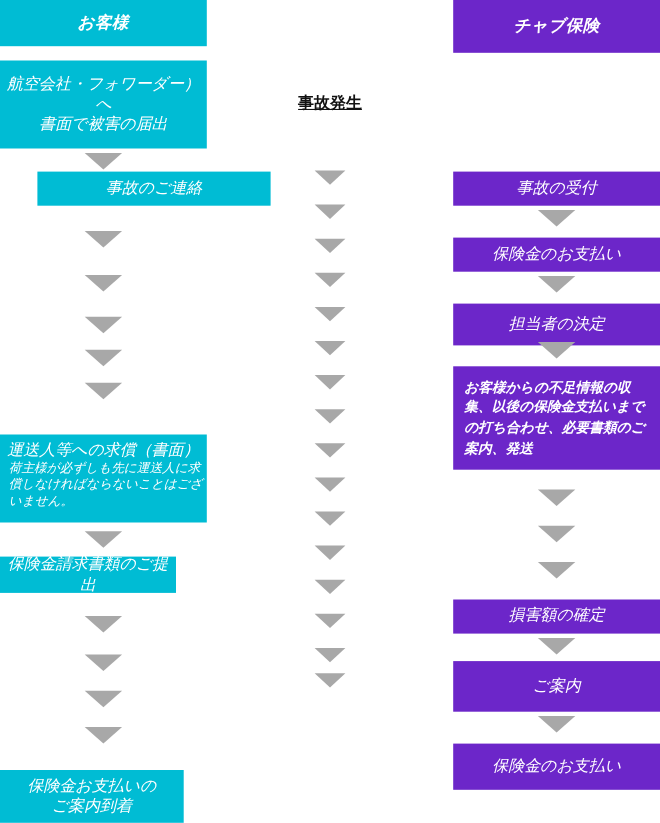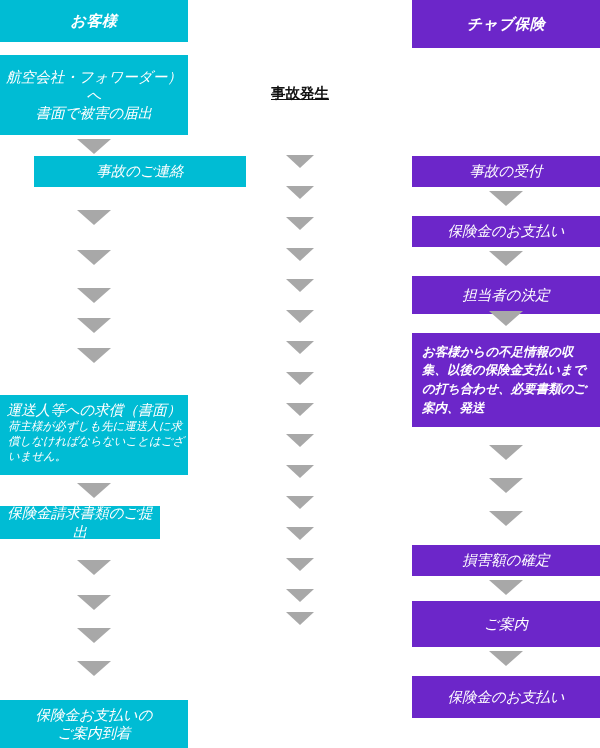--- a/index.html
+++ b/index.html
@@ -58,21 +58,21 @@
 
   <div class="arw" style="left:77px;top:483px;"></div>
 
   <div class="box cyan lbl" style="left:0;top:506px;width:160px;height:33px;">保険金請求書類のご提出</div>
 
   <div class="arw" style="left:77px;top:560px;"></div>
   <div class="arw" style="left:77px;top:595px;"></div>
   <div class="arw" style="left:77px;top:628px;"></div>
   <div class="arw" style="left:77px;top:661px;"></div>
 
-  <div class="box cyan" style="left:0;top:700px;width:188px;height:48px;">
+  <div class="box cyan" style="left:0;top:700px;width:167px;height:48px;">
     <span class="lbl">保険金お支払いの</span>
     <span class="lbl">ご案内到着</span>
   </div>
 
   <div class="center-text" style="left:0;top:84px;width:600px;text-align:center;text-decoration:underline;">事故発生</div>
 
   <div class="arw sm" style="left:286px;top:155px;"></div>
   <div class="arw sm" style="left:286px;top:186px;"></div>
   <div class="arw sm" style="left:286px;top:217px;"></div>
   <div class="arw sm" style="left:286px;top:248px;"></div>

